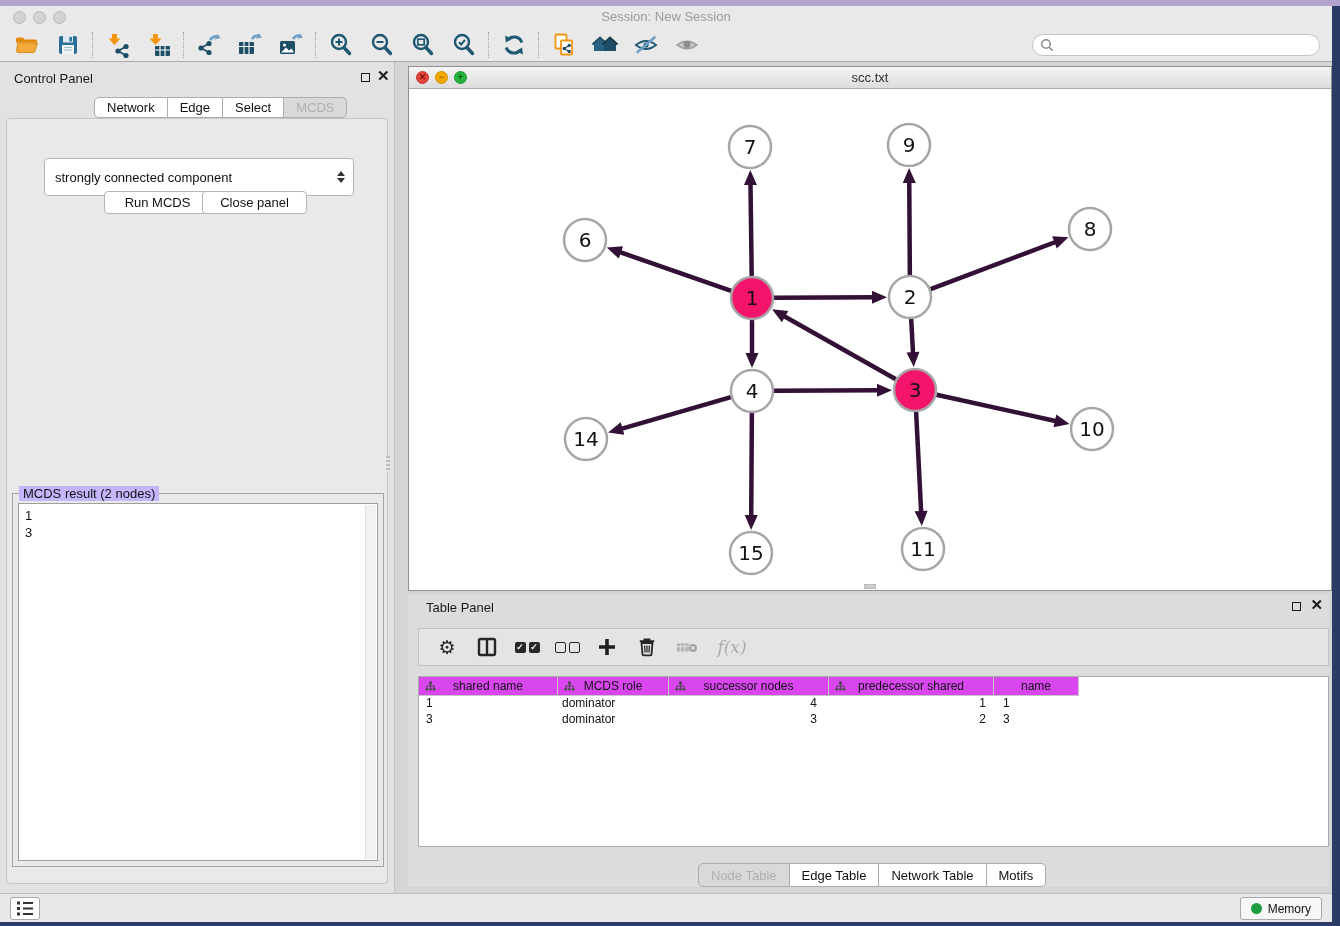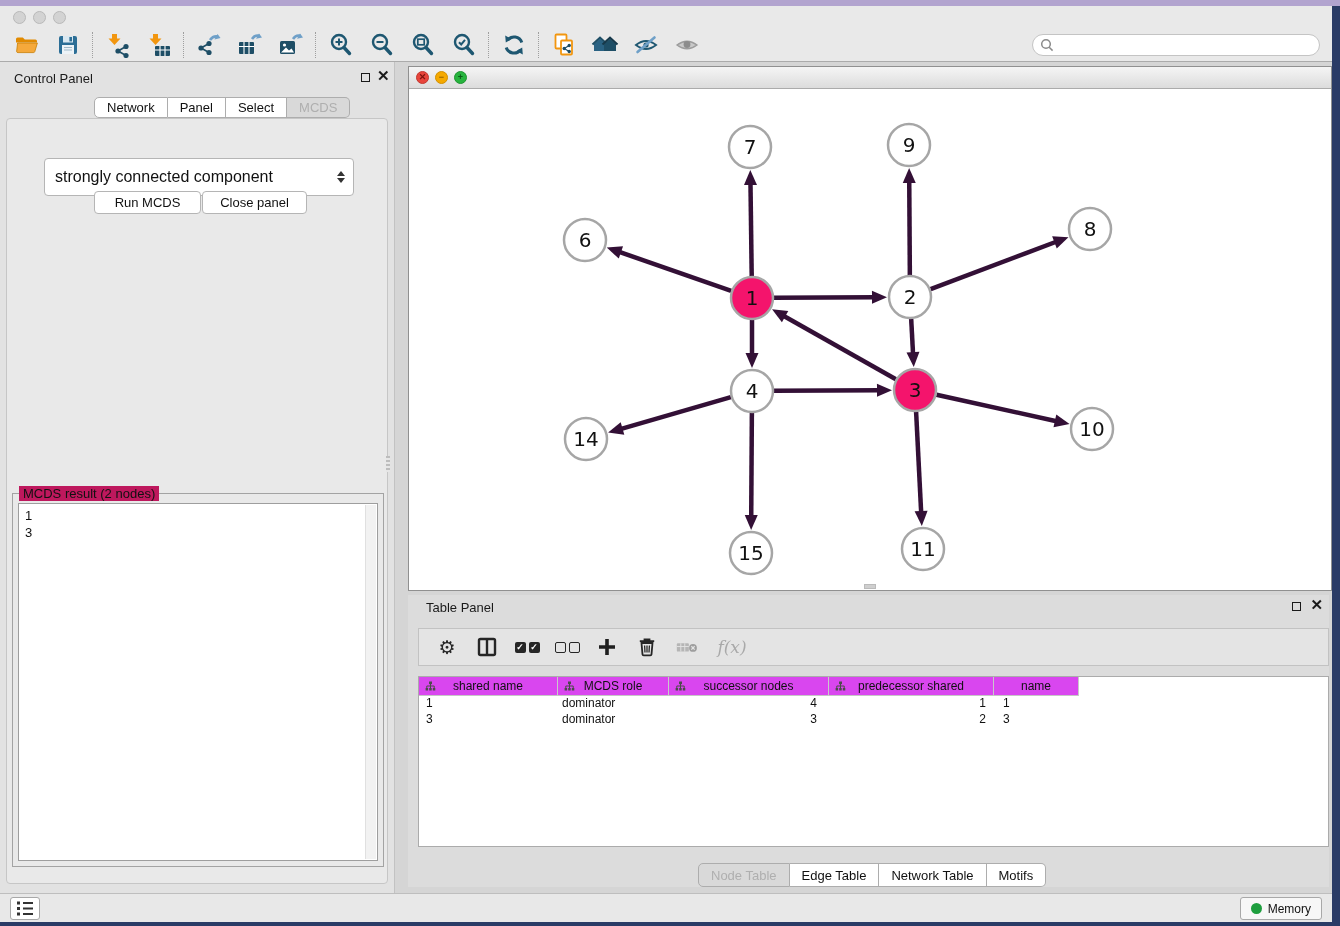--- a/index.html
+++ b/index.html
@@ -32,30 +32,30 @@
   .panel-float { position:absolute; top:11px; width:9px; height:9px; border:1.5px solid #1A1A1A; background:transparent; }
   .panel-close { position:absolute; top:5px; font-size:15px; font-weight:bold; color:#1A1A1A; line-height:18px; }
   .cp-content { position:absolute; left:6px; right:6px; top:56px; bottom:9px; background:#E9E9E9; border:1px solid #C6C6C6; border-radius:4px; }
   .seg-tabs { position:absolute; display:flex; z-index:2; height:21px;margin-left:17px; }
   .seg-tab { font-size:13px; color:#111; background:#fff; border:1px solid #ADADAD; border-left:none; display:flex; align-items:center; justify-content:center; padding:0 12px; }
   .seg-tab:first-child { border-left:1px solid #ADADAD; border-radius:5px 0 0 5px; }
   .seg-tab:last-child { border-radius:0 5px 5px 0; }
   .seg-tab.active { background:#D9D9D9; color:#AFAFAF; }
   .cp-tabs { top:35px; left:77px; }
   .opt-label { position:absolute; top:75px; left:0; right:0; text-align:center; font-size:13px; color:#111; }
-  .dropdown { position:absolute; left:44px; top:96px; width:310px; height:38px; background:#fff; border:1px solid #B5B5B5; border-radius:4px; display:flex; align-items:center; padding:0 8px 0 10px; font-size:16px; color:#111; }
+  .dropdown { position:absolute; left:44px; top:96px; width:310px; height:38px; background:#fff; border:1px solid #B5B5B5; border-radius:4px; display:flex; align-items:center; padding:0 8px 0 10px; font-size:13px; color:#111; }
   .dropdown .spin { margin-left:auto; display:flex; flex-direction:column; gap:2px; }
   .dropdown .spin i { width:0; height:0; border-left:4px solid transparent; border-right:4px solid transparent; display:block; }
   .dropdown .spin .up { border-bottom:5px solid #333; }
   .dropdown .spin .dn { border-top:5px solid #333; }
   .cp-btn { position:absolute; top:129px; height:23px; background:#fff; border:1px solid #B5B5B5; border-radius:4px; font-size:13px; color:#111; display:flex; align-items:center; justify-content:center; }
-  #run-btn { left:94px; width:107px; }
+  #run-btn { left:104px; width:107px; }
   #closepanel-btn { left:202px; width:105px; }
   .result-group { position:absolute; left:12px; top:431px; width:372px; height:374px; border:1px solid #A3A3A3; }
-  .result-title { position:absolute; top:-8px; left:6px; background:#be185d; padding:0 4px; font-size:13px; color:#111; }
+  .result-title { position:absolute; top:-8px; left:6px; background:#c4b5fd; padding:0 4px; font-size:13px; color:#111; }
   .result-area { position:absolute; left:5px; right:5px; top:9px; bottom:5px; background:#fff; border:1px solid #9E9E9E; font-size:13px; color:#111; padding:3px 0 0 6px; line-height:17px; }
   .result-scroll { position:absolute; top:1px; bottom:1px; right:1px; width:11px; background:#F2F2F2; border-left:1px solid #E0E0E0; }
   .splitter-dots { position:absolute; left:-5px; top:398px; width:4px; height:16px; background:repeating-linear-gradient(#BDBDBD 0 2px, #E6E6E6 2px 4px); }
 
   
   .right-area { flex:1; background:#D5D5D5; position:relative; min-width:0; }
 
   
   .network-window { position:absolute; left:13px; top:4px; width:924px; height:525px; border:1px solid #909090; background:#fff; }
   .nw-titlebar { height:22px; background:linear-gradient(#F5F5F5,#DCDCDC); border-bottom:1px solid #ABABAB; position:relative; }
@@ -102,20 +102,21 @@
 <div id="top-strip"></div>
 
 <div id="app-window">
 
   <div class="titlebar">
     <div class="traffic">
       <span class="dot"></span>
       <span class="dot"></span>
       <span class="dot"></span>
     </div>
+    <div class="title">Session: New Session</div>
   </div>
 
   <div class="toolbar">
     <div class="tb-btn">
       <svg width="26" height="26" viewBox="0 0 26 26">
         <path d="M2 7 q0-1.6 1.6-1.6 h5.2 l2 2 h10.6 q1.6 0 1.6 1.6 v1.4 H2z" fill="#E18A00"></path>
         <path d="M3.6 11 h19.8 l-2.6 8.6 q-.3 1-1.4 1 H4 q-1.2 0-1.4-1z" fill="#F5A93B" stroke="#C87E00" stroke-width="0.8"></path>
       </svg>
     </div>
     <div class="tb-btn">
@@ -261,21 +262,21 @@
 
   <div class="main">
 
     <div class="control-panel">
       <div class="cp-title">Control Panel</div>
       <span class="panel-float" style="left:361px;"></span>
       <span class="panel-close" style="left:377px;">✕</span>
 
       <div class="seg-tabs cp-tabs">
         <div class="seg-tab">Network</div>
-        <div class="seg-tab">Panel</div>
+        <div class="seg-tab">Edge</div>
         <div class="seg-tab">Select</div>
         <div class="seg-tab active">MCDS</div>
       </div>
 
       <div class="cp-content"></div>
 
 
       <div class="dropdown">
         <span>strongly connected component</span>
         <span class="spin">
@@ -302,20 +303,21 @@
     <div class="right-area">
       <div class="splitter-dots" style="left:-9px; top:394px; position:absolute;"></div>
 
       <div class="network-window">
         <div class="nw-titlebar">
           <div class="nw-traffic">
             <span class="nw-dot red">✕</span>
             <span class="nw-dot yellow">−</span>
             <span class="nw-dot green">+</span>
           </div>
+          <div class="nw-title">scc.txt</div>
         </div>
         <div class="nw-canvas">
           <svg id="graph-svg" width="922" height="501" viewBox="0 0 922 501">
               <line x1="342.7086348276299" y1="187.0019294860588" x2="341.4502916300264" y2="91.99701806700004" stroke="#331036" stroke-width="4.5"></line>
               <polygon points="341.3046090438414,80.99798281002944 348.00269704048543,95.9105820867891 335.0038371913384,96.08275241591687" fill="#331036"></polygon>
               <line x1="322.21771501310434" y1="201.78220042371288" x2="208.11807679792966" y2="162.15478116335282" stroke="#331036" stroke-width="4.5"></line>
               <polygon points="197.72693430448183,158.54588137520926 214.02920576126826,157.3268877947313 209.76414237528041,169.60732892335147" fill="#331036"></polygon>
               <line x1="364.999559378724" y1="208.86076228241313" x2="467.0006809601539" y2="208.21518556354334" stroke="#331036" stroke-width="4.5"></line>
               <polygon points="478.00046064951584,208.1455667047499 463.0418994896729,214.74037132863666 462.9596226565534,201.74063169575433" fill="#331036"></polygon>
               <line x1="343" y1="231" x2="343" y2="268" stroke="#331036" stroke-width="4.5"></line>

